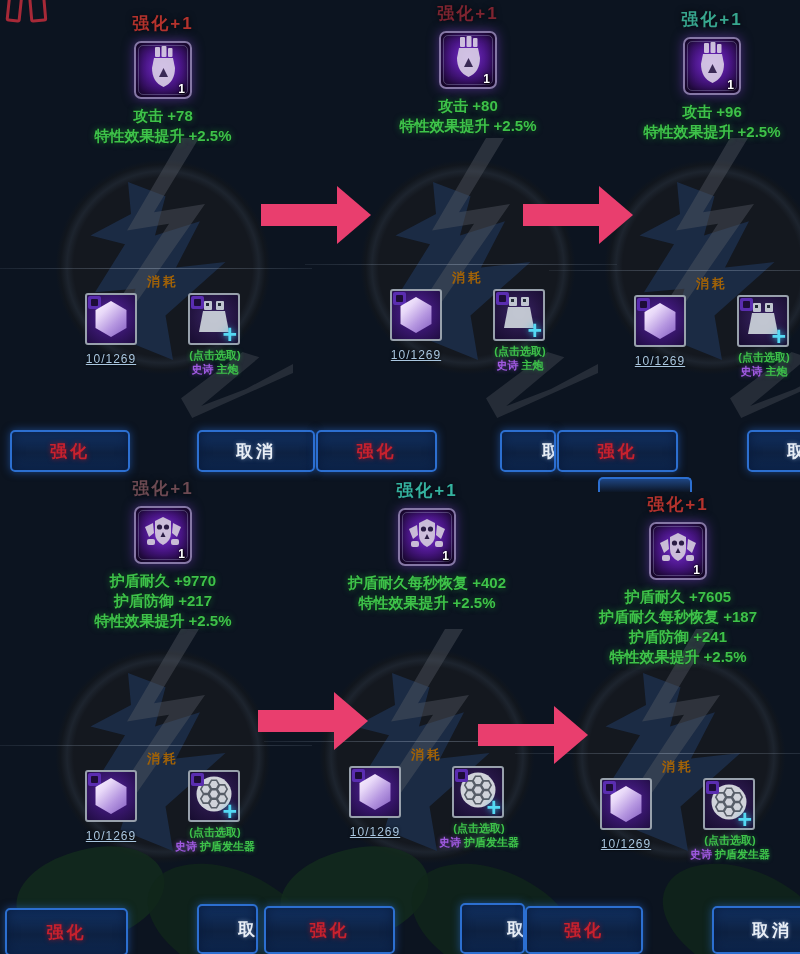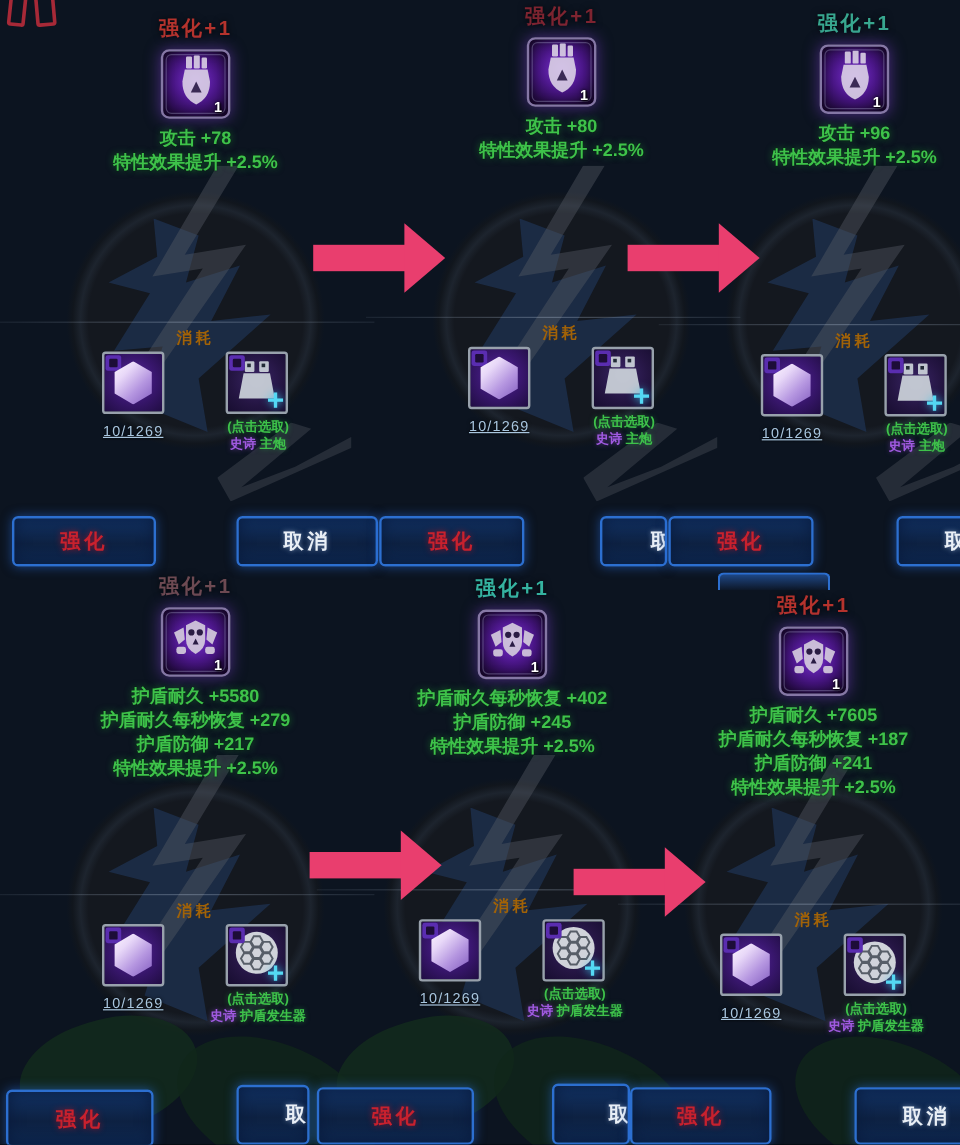--- a/index.html
+++ b/index.html
@@ -276,22 +276,21 @@
                 <rect x="6" y="26" width="8" height="6" rx="2"></rect>
                 <rect x="30" y="26" width="8" height="6" rx="2"></rect>
               </g>
               <circle cx="18.5" cy="14" r="2.6" fill="#2a1c44"></circle>
               <circle cx="25.5" cy="14" r="2.6" fill="#2a1c44"></circle>
               <path d="M22 19 L24.5 24 L19.5 24 Z" fill="#2a1c44"></path>
             </svg></span>
         <span class="qty">1</span>
       </div>
       <div class="stats">
-        <div class="stat">护盾耐久 +5580</div>
-        <div class="stat">护盾耐久每秒恢复 +279</div>
+        <div class="stat">护盾耐久 +9770</div>
         <div class="stat">护盾防御 +217</div>
         <div class="stat">特性效果提升 +2.5%</div>
       </div>
     </div>
     <div class="consume" style="top:268px;">
       <div class="divider"></div>
       <div class="consume-label">消耗</div>
       <div class="slot crystal" style="left:55px;">
         <span class="chip"></span>
         <span class="gem"></span>
@@ -339,21 +338,20 @@
                 <rect x="30" y="26" width="8" height="6" rx="2"></rect>
               </g>
               <circle cx="18.5" cy="14" r="2.6" fill="#2a1c44"></circle>
               <circle cx="25.5" cy="14" r="2.6" fill="#2a1c44"></circle>
               <path d="M22 19 L24.5 24 L19.5 24 Z" fill="#2a1c44"></path>
             </svg></span>
         <span class="qty">1</span>
       </div>
       <div class="stats">
         <div class="stat">护盾耐久每秒恢复 +402</div>
-        <div class="stat">护盾防御 +245</div>
         <div class="stat">特性效果提升 +2.5%</div>
       </div>
     </div>
     <div class="consume" style="top:264px;">
       <div class="divider"></div>
       <div class="consume-label">消耗</div>
       <div class="slot crystal" style="left:55px;">
         <span class="chip"></span>
         <span class="gem"></span>
       </div>

